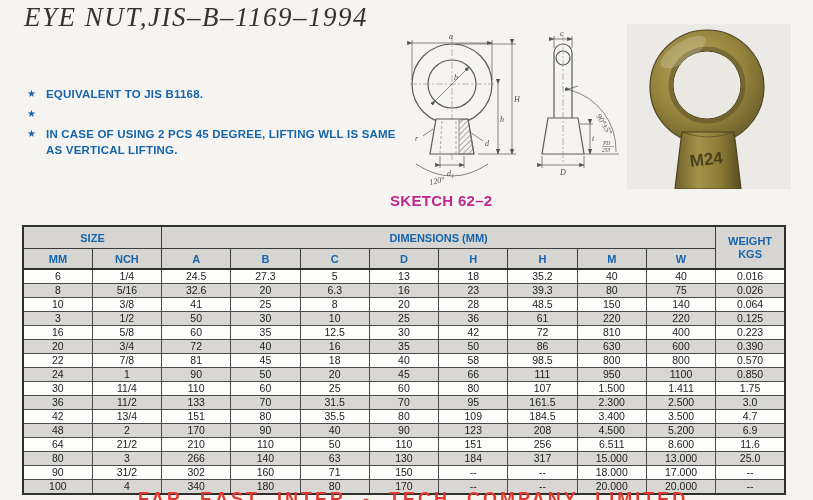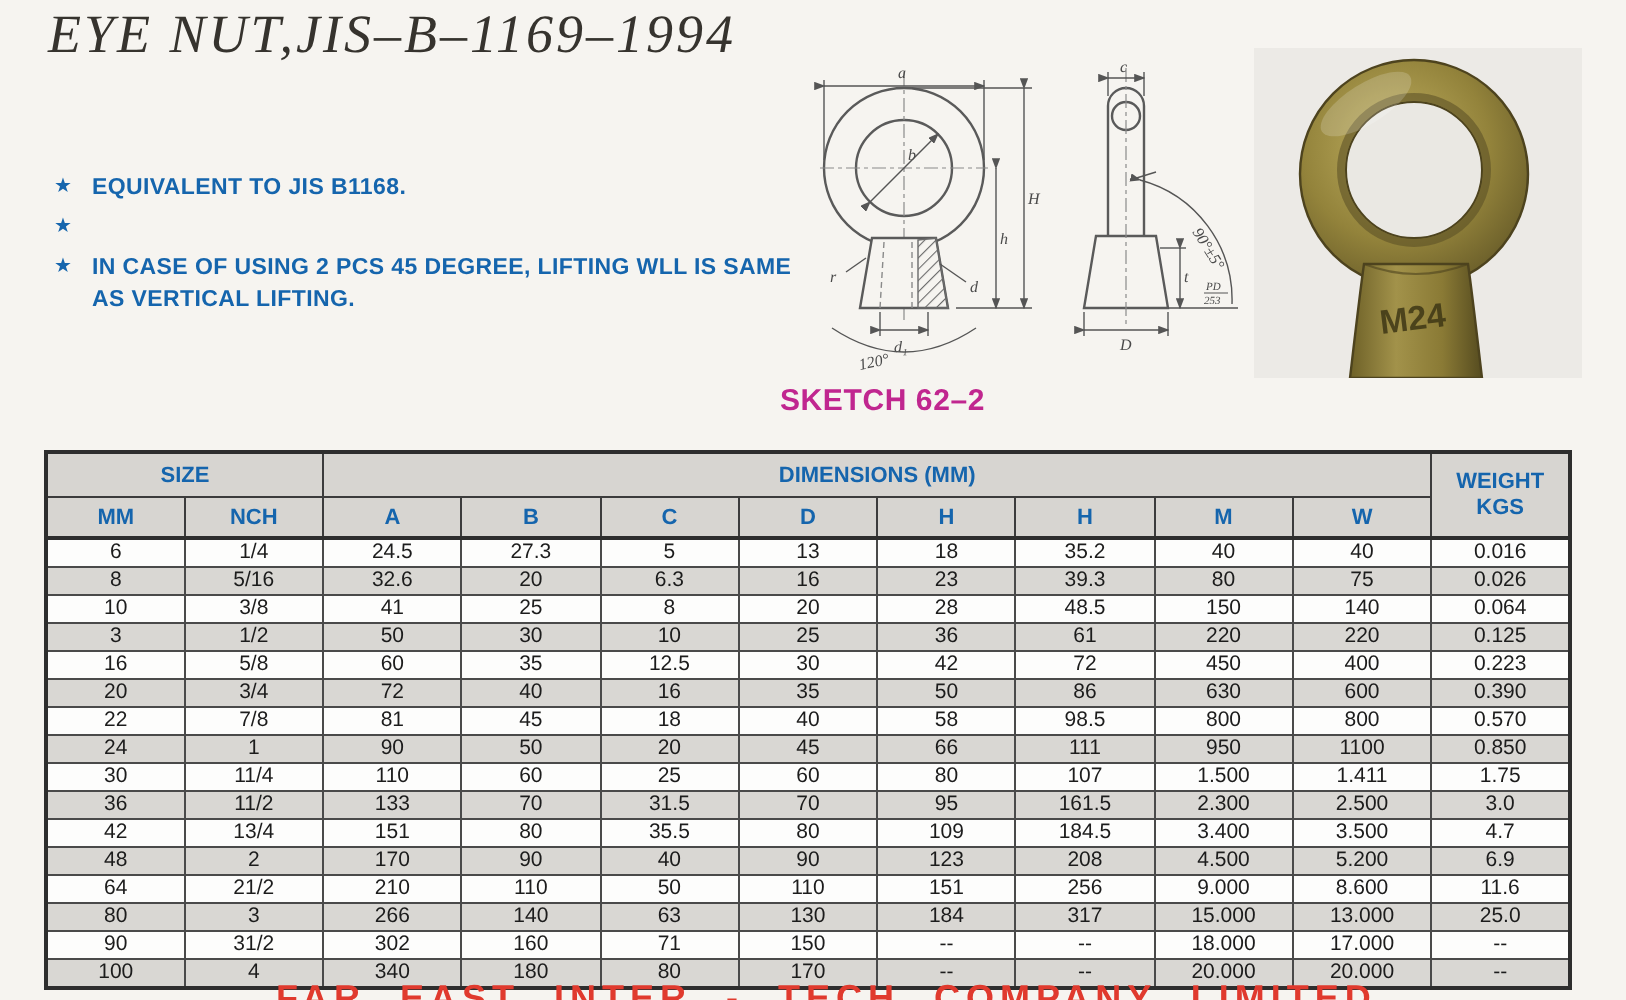--- a/index.html
+++ b/index.html
@@ -290,21 +290,21 @@
         </tr>
         <tr>
           <td>16</td>
           <td>5/8</td>
           <td>60</td>
           <td>35</td>
           <td>12.5</td>
           <td>30</td>
           <td>42</td>
           <td>72</td>
-          <td>450</td>
+          <td>810</td>
           <td>400</td>
           <td>0.223</td>
         </tr>
         <tr>
           <td>20</td>
           <td>3/4</td>
           <td>72</td>
           <td>40</td>
           <td>16</td>
           <td>35</td>
@@ -394,21 +394,21 @@
         </tr>
         <tr>
           <td>64</td>
           <td>21/2</td>
           <td>210</td>
           <td>110</td>
           <td>50</td>
           <td>110</td>
           <td>151</td>
           <td>256</td>
-          <td>9.000</td>
+          <td>6.511</td>
           <td>8.600</td>
           <td>11.6</td>
         </tr>
         <tr>
           <td>80</td>
           <td>3</td>
           <td>266</td>
           <td>140</td>
           <td>63</td>
           <td>130</td>

